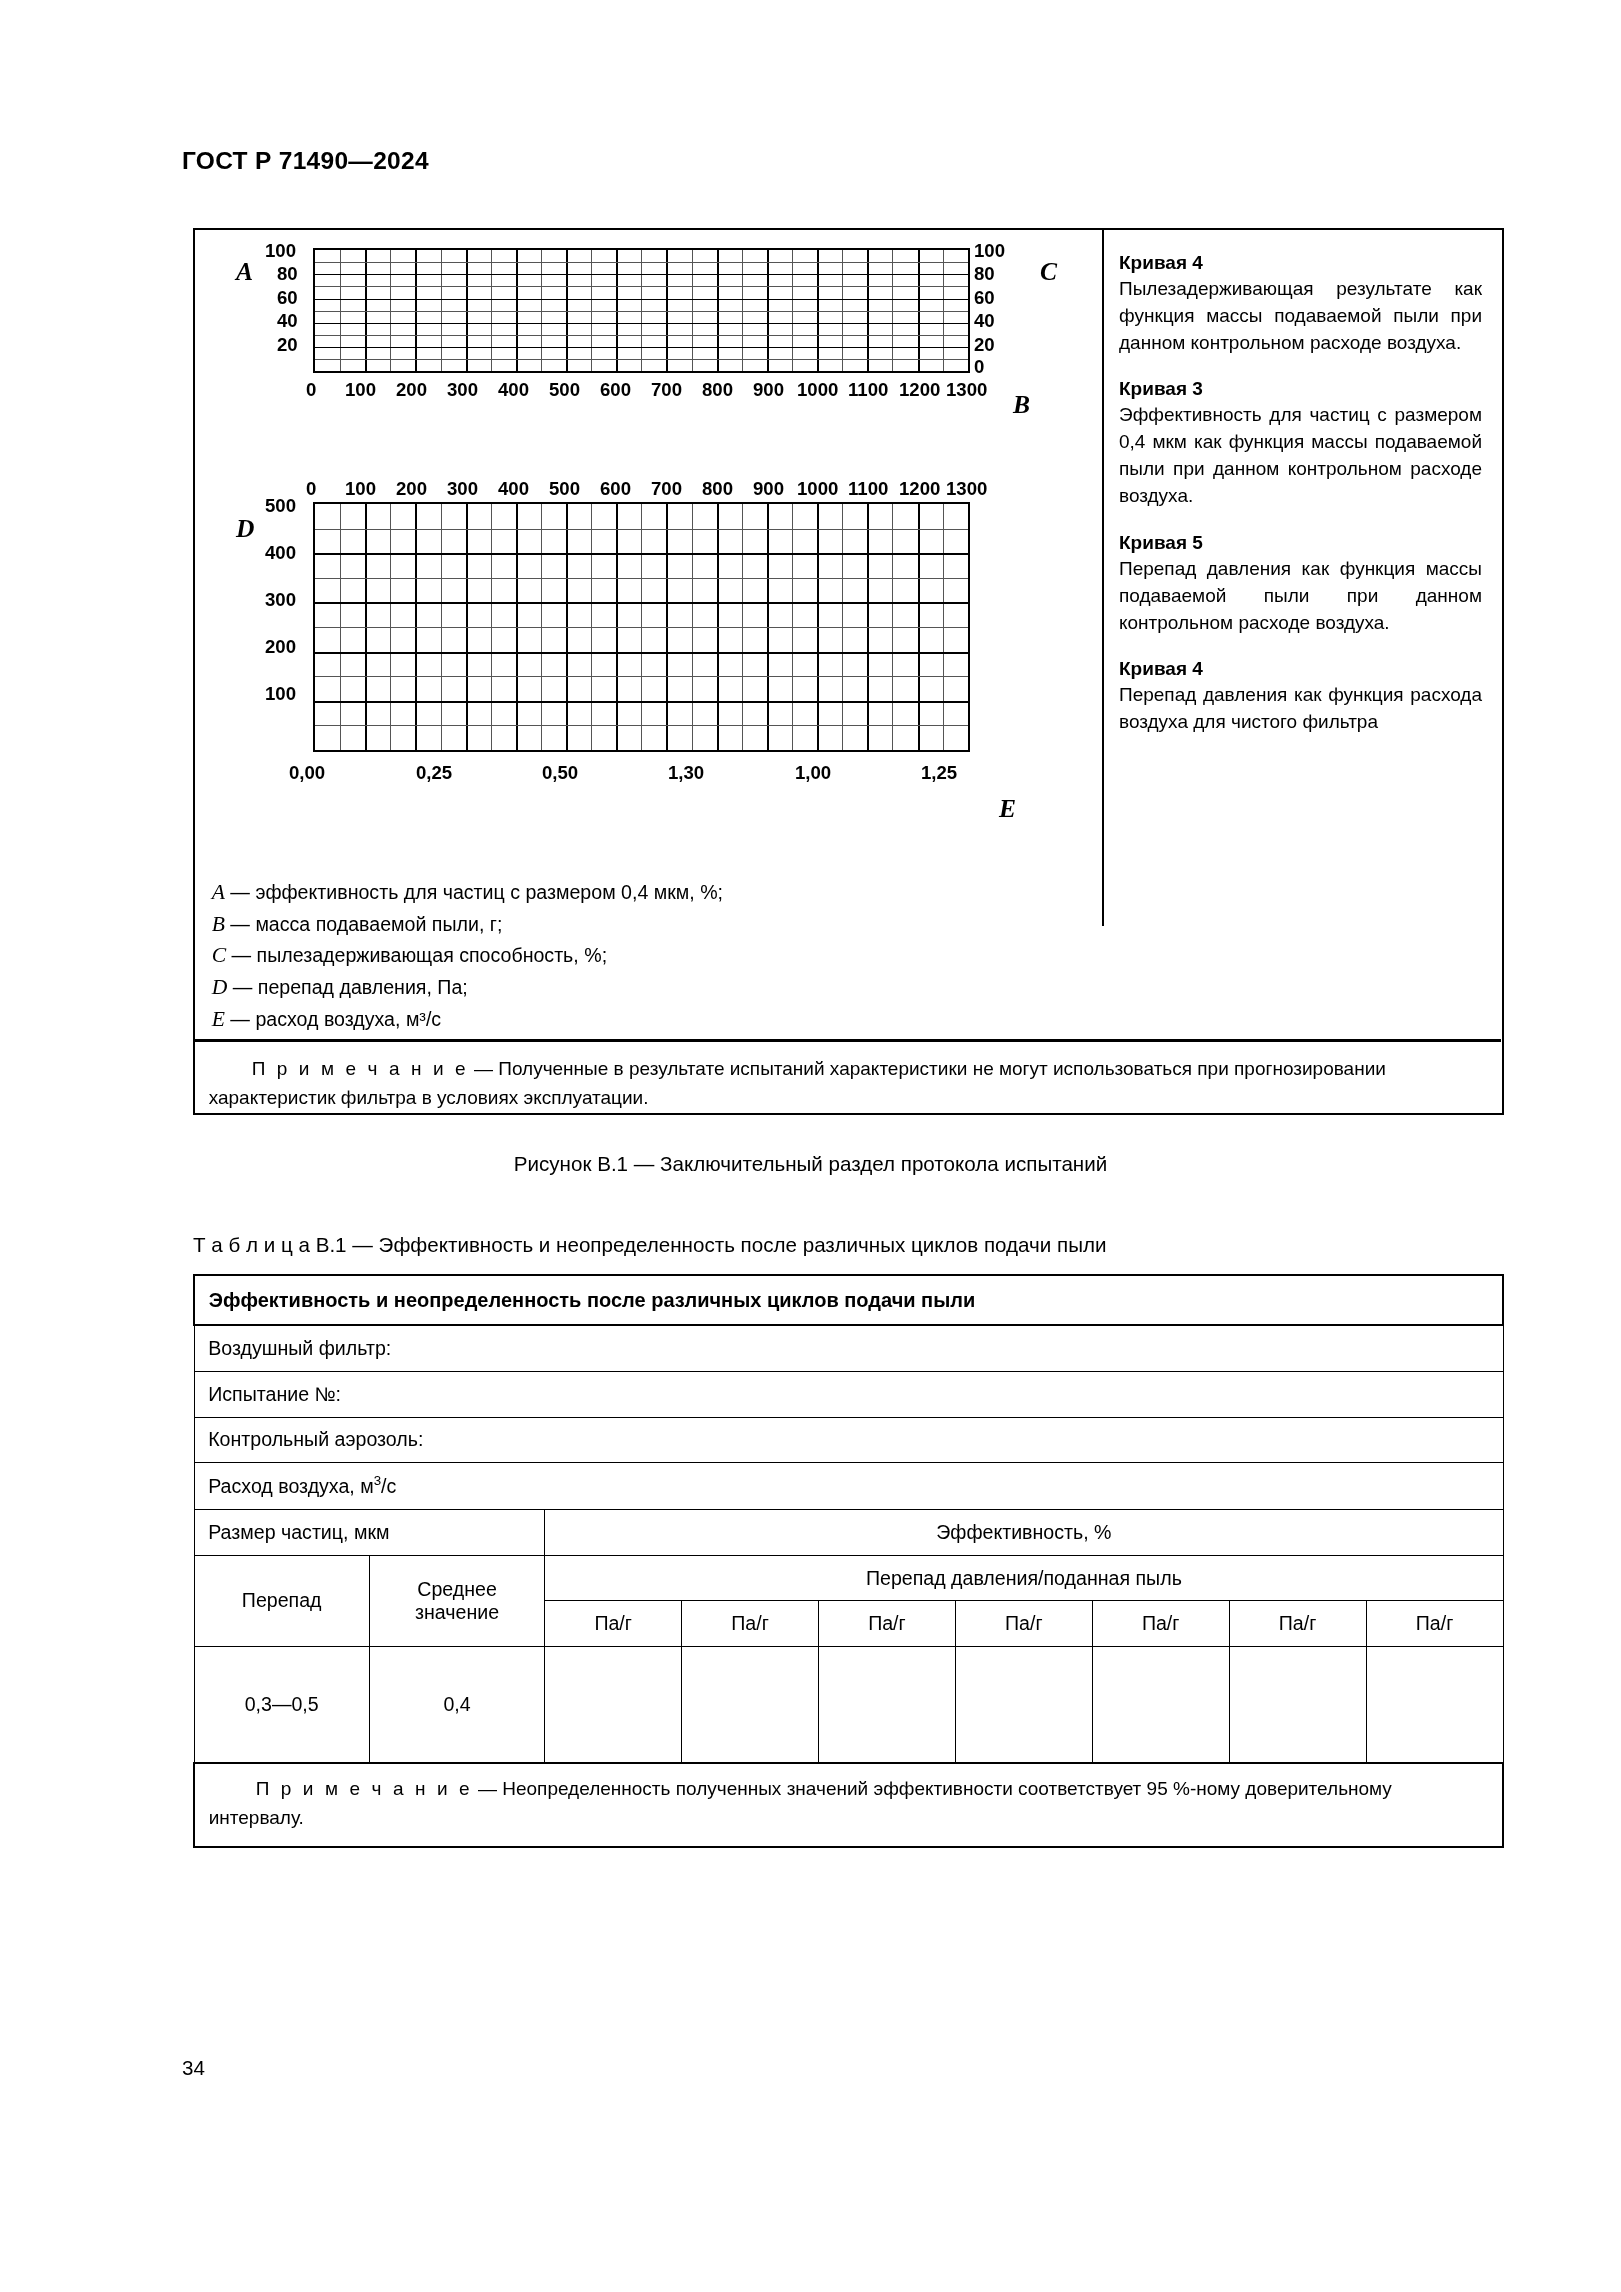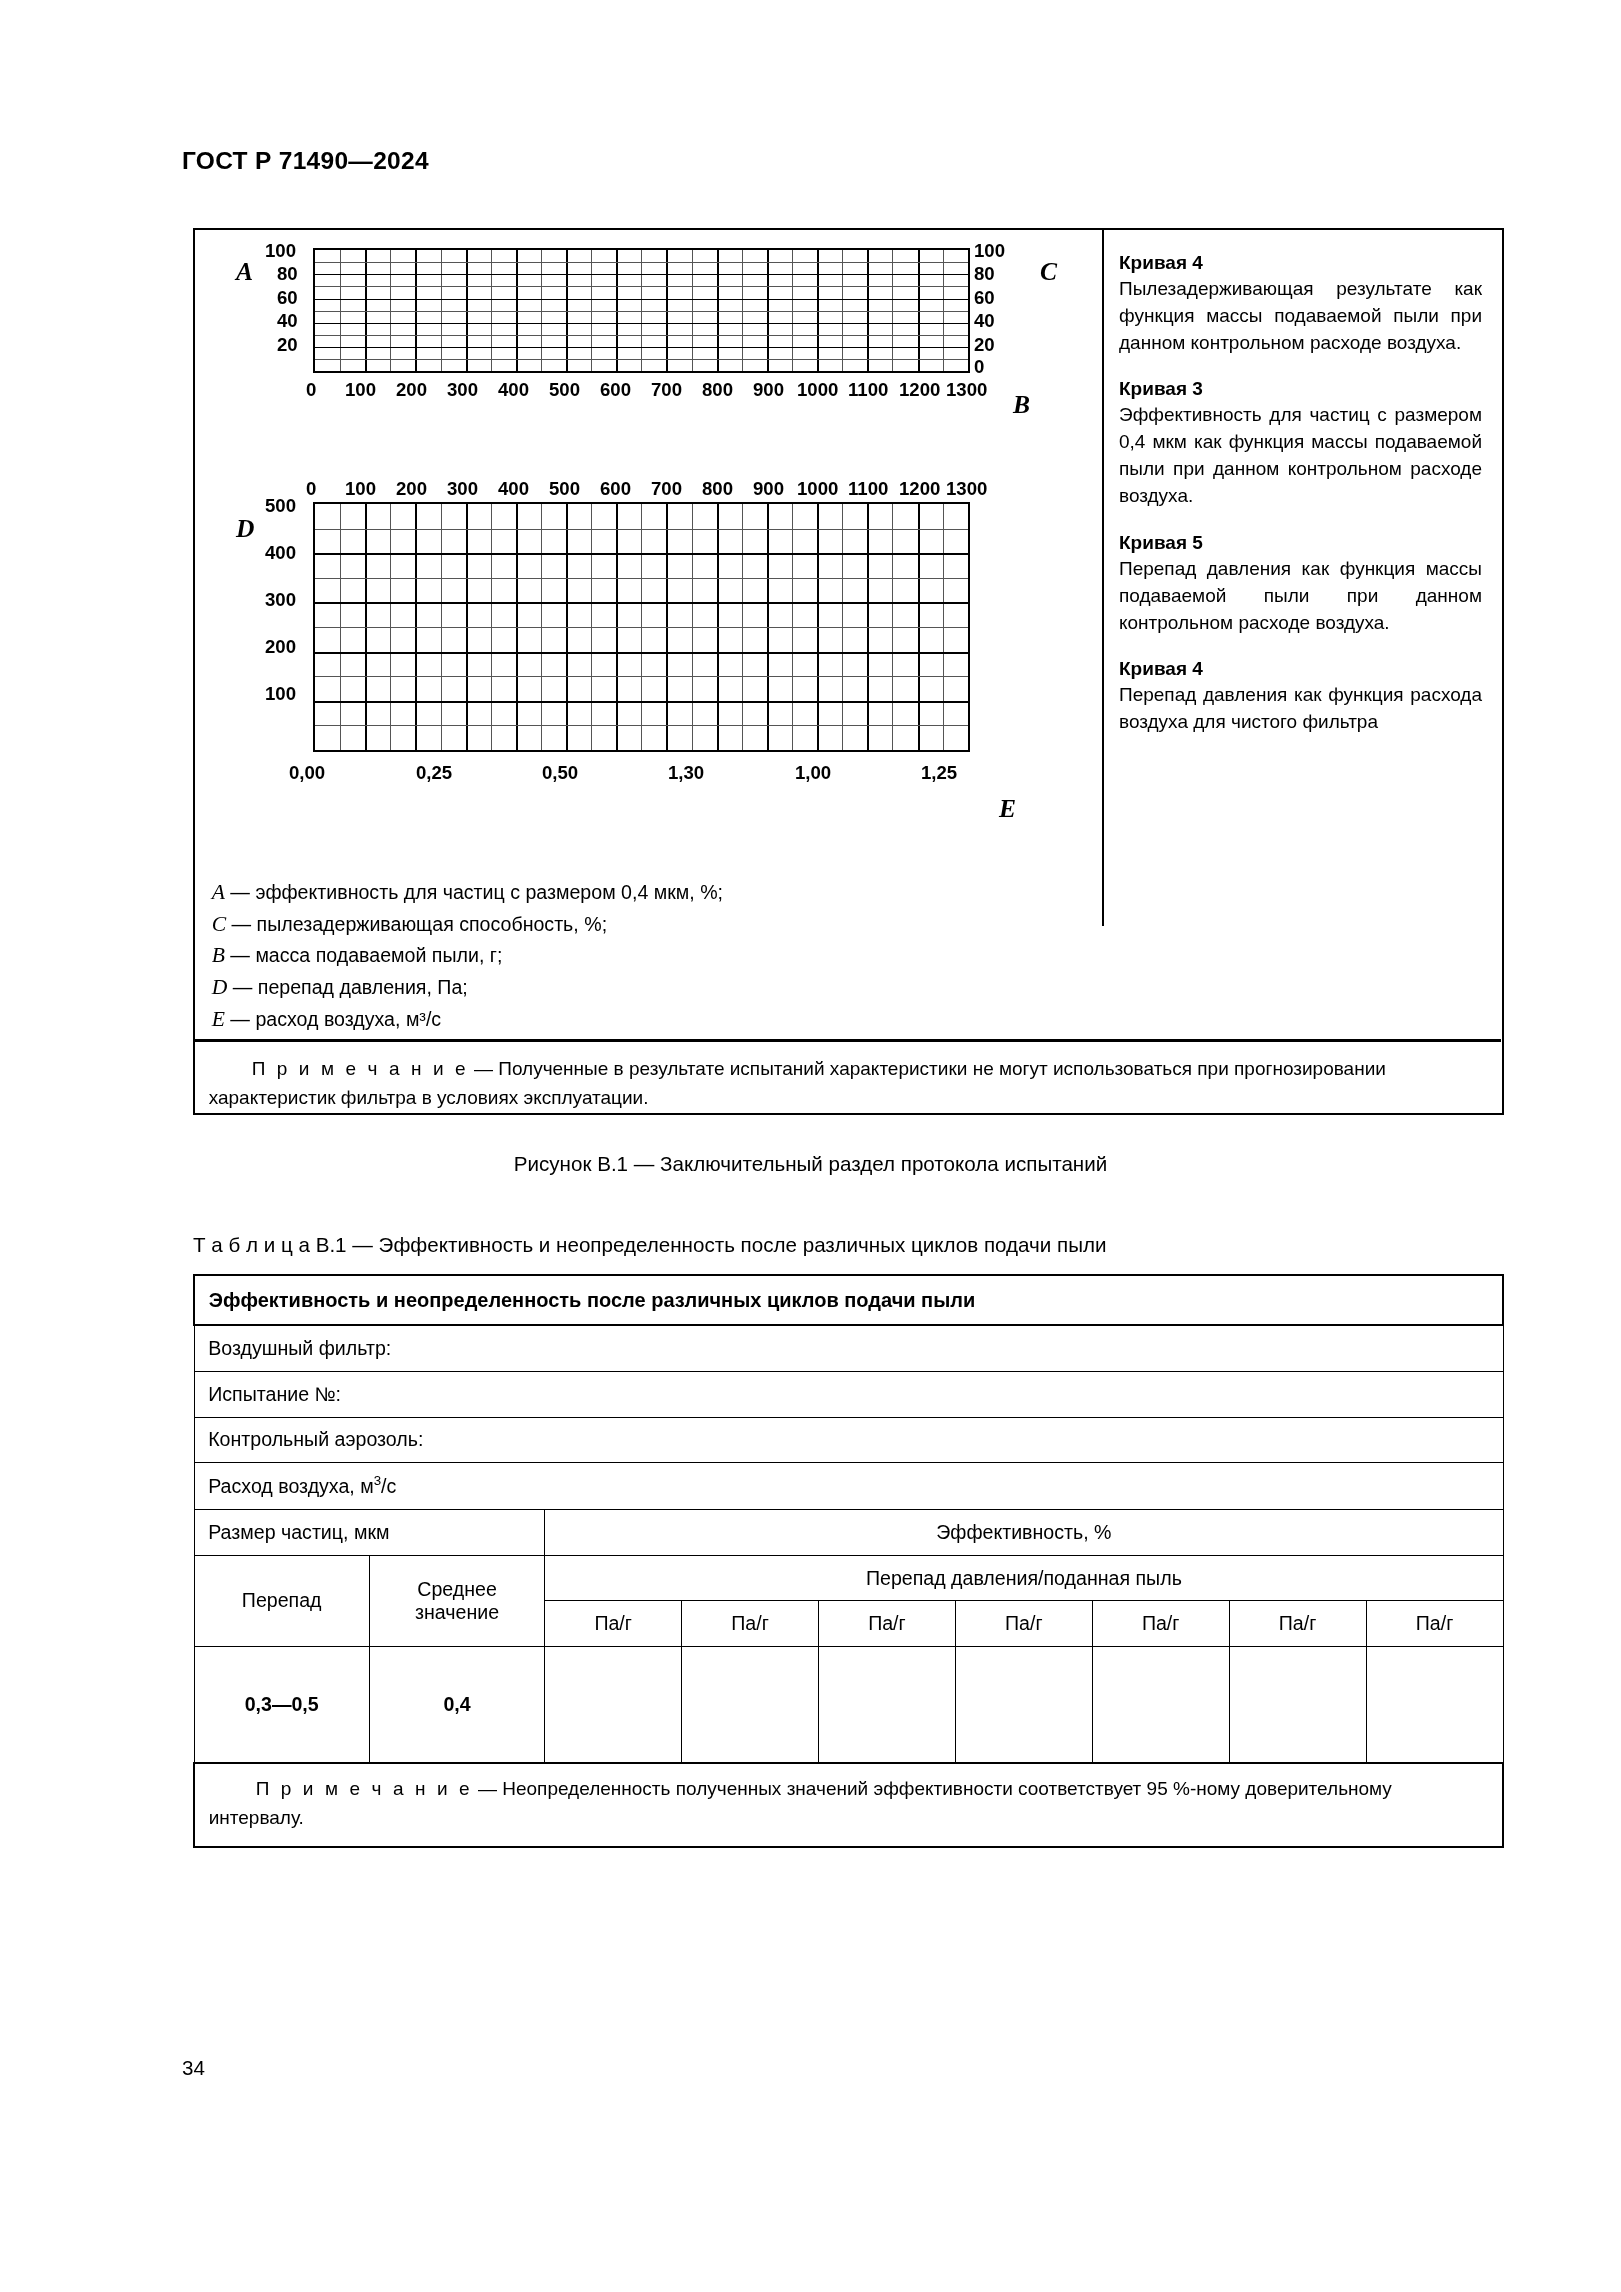--- a/index.html
+++ b/index.html
@@ -179,21 +179,21 @@
     padding: 10.8px 13.7px;
     vertical-align: middle;
   }
   .tbl .thick { border-width: 2.5px; }
   .tbl .title-row td {
     font-weight: bold;
     font-size: 20px;
     padding: 12.7px 13.7px;
   }
   .tbl .ctr { text-align: center; }
-  .tbl .bold { font-weight: bold; margin-left: 39px; }
+  .tbl .bold { font-weight: normal; margin-left: 39px; }
   .tbl .tall { height: 116px; }
   .note-row td {
     font-size: 19px;
     line-height: 1.5;
     padding: 11.8px 13.7px 13.7px 13.7px;
   }
 
   
   .page-number {
     position: absolute;
@@ -357,26 +357,26 @@
         <div class="tick-label" style="left:600px;top:289px;">1,00</div>
         <div class="tick-label" style="left:726px;top:289px;">1,25</div>
       </div>
 
       <div class="legend">
         <div>
           <span class="it">A</span>
           <span>— эффективность для частиц с размером 0,4 мкм, %;</span>
         </div>
         <div>
+          <span class="it">B</span>
+          <span>— масса подаваемой пыли, г;</span>
+        </div>
+        <div>
           <span class="it">C</span>
           <span>— пылезадерживающая способность, %;</span>
-        </div>
-        <div>
-          <span class="it">B</span>
-          <span>— масса подаваемой пыли, г;</span>
         </div>
         <div>
           <span class="it">D</span>
           <span>— перепад давления, Па;</span>
         </div>
         <div>
           <span class="it">E</span>
           <span>— расход воздуха, м³/с</span>
         </div>
       </div>

